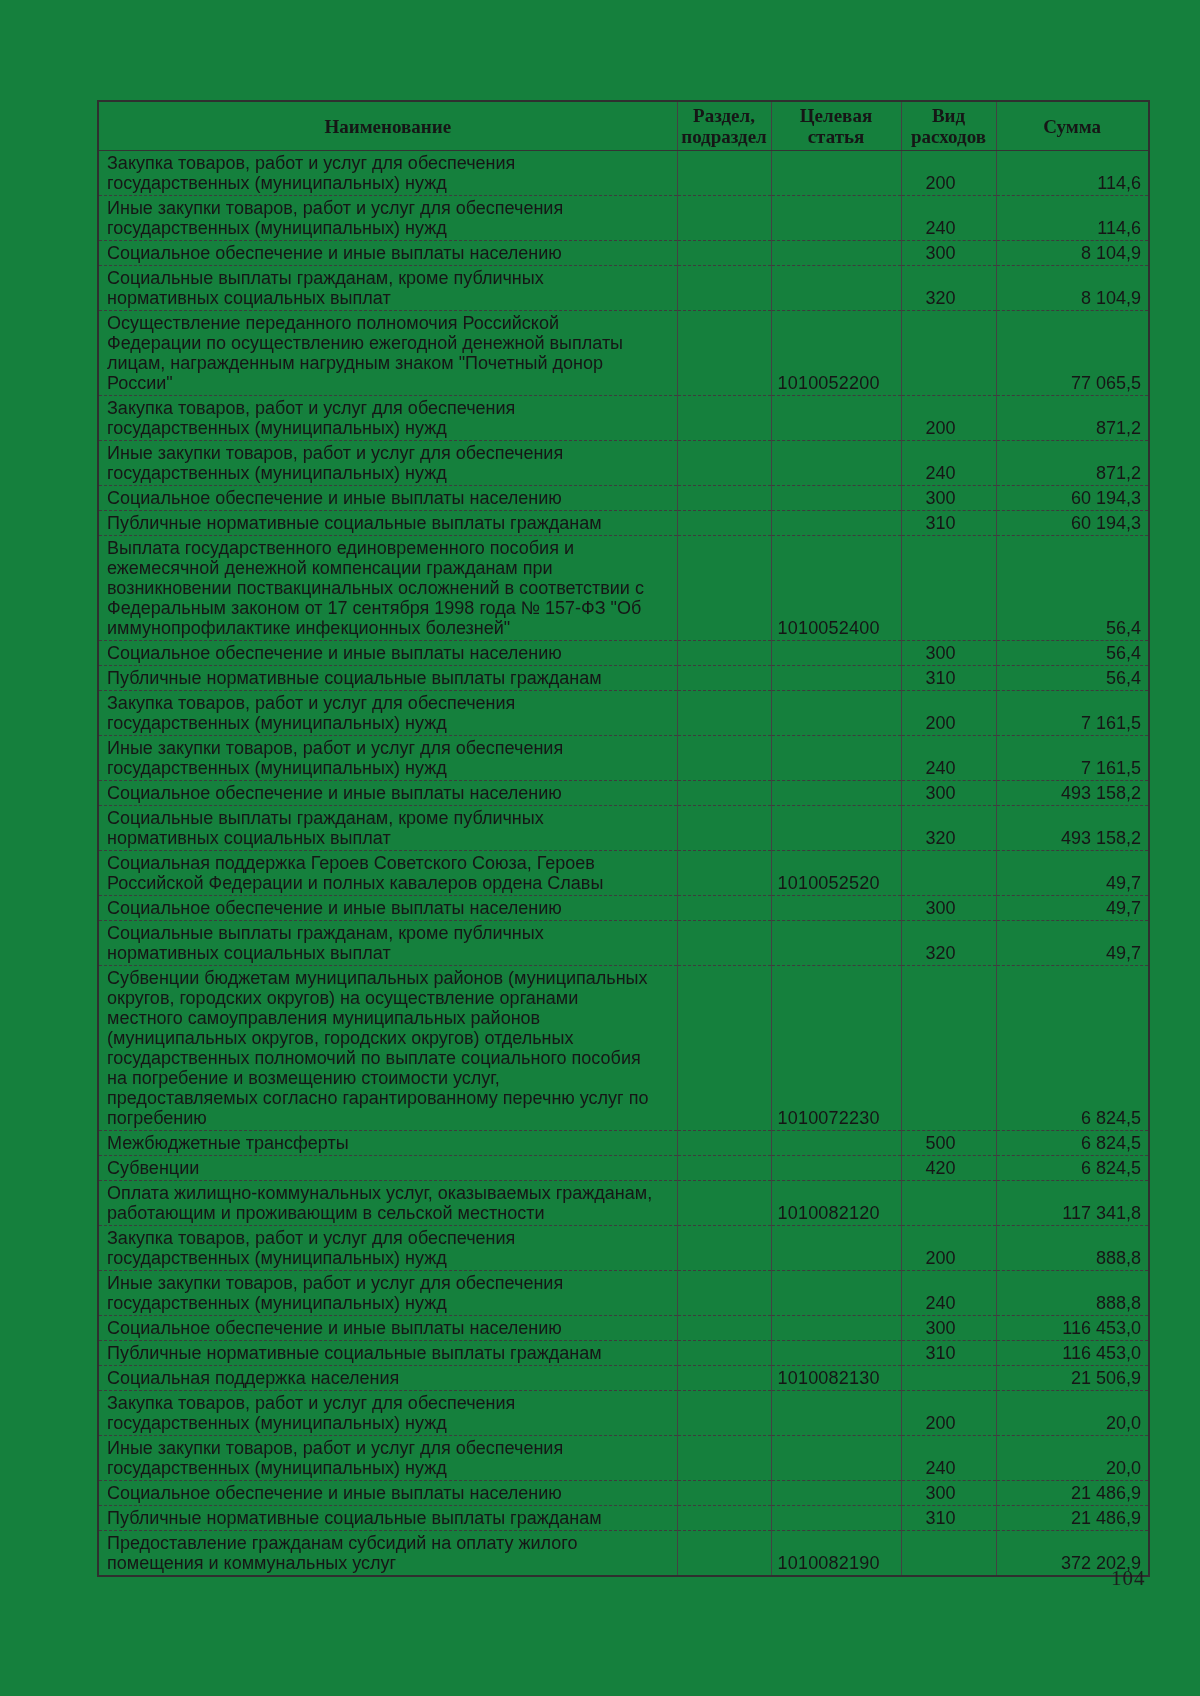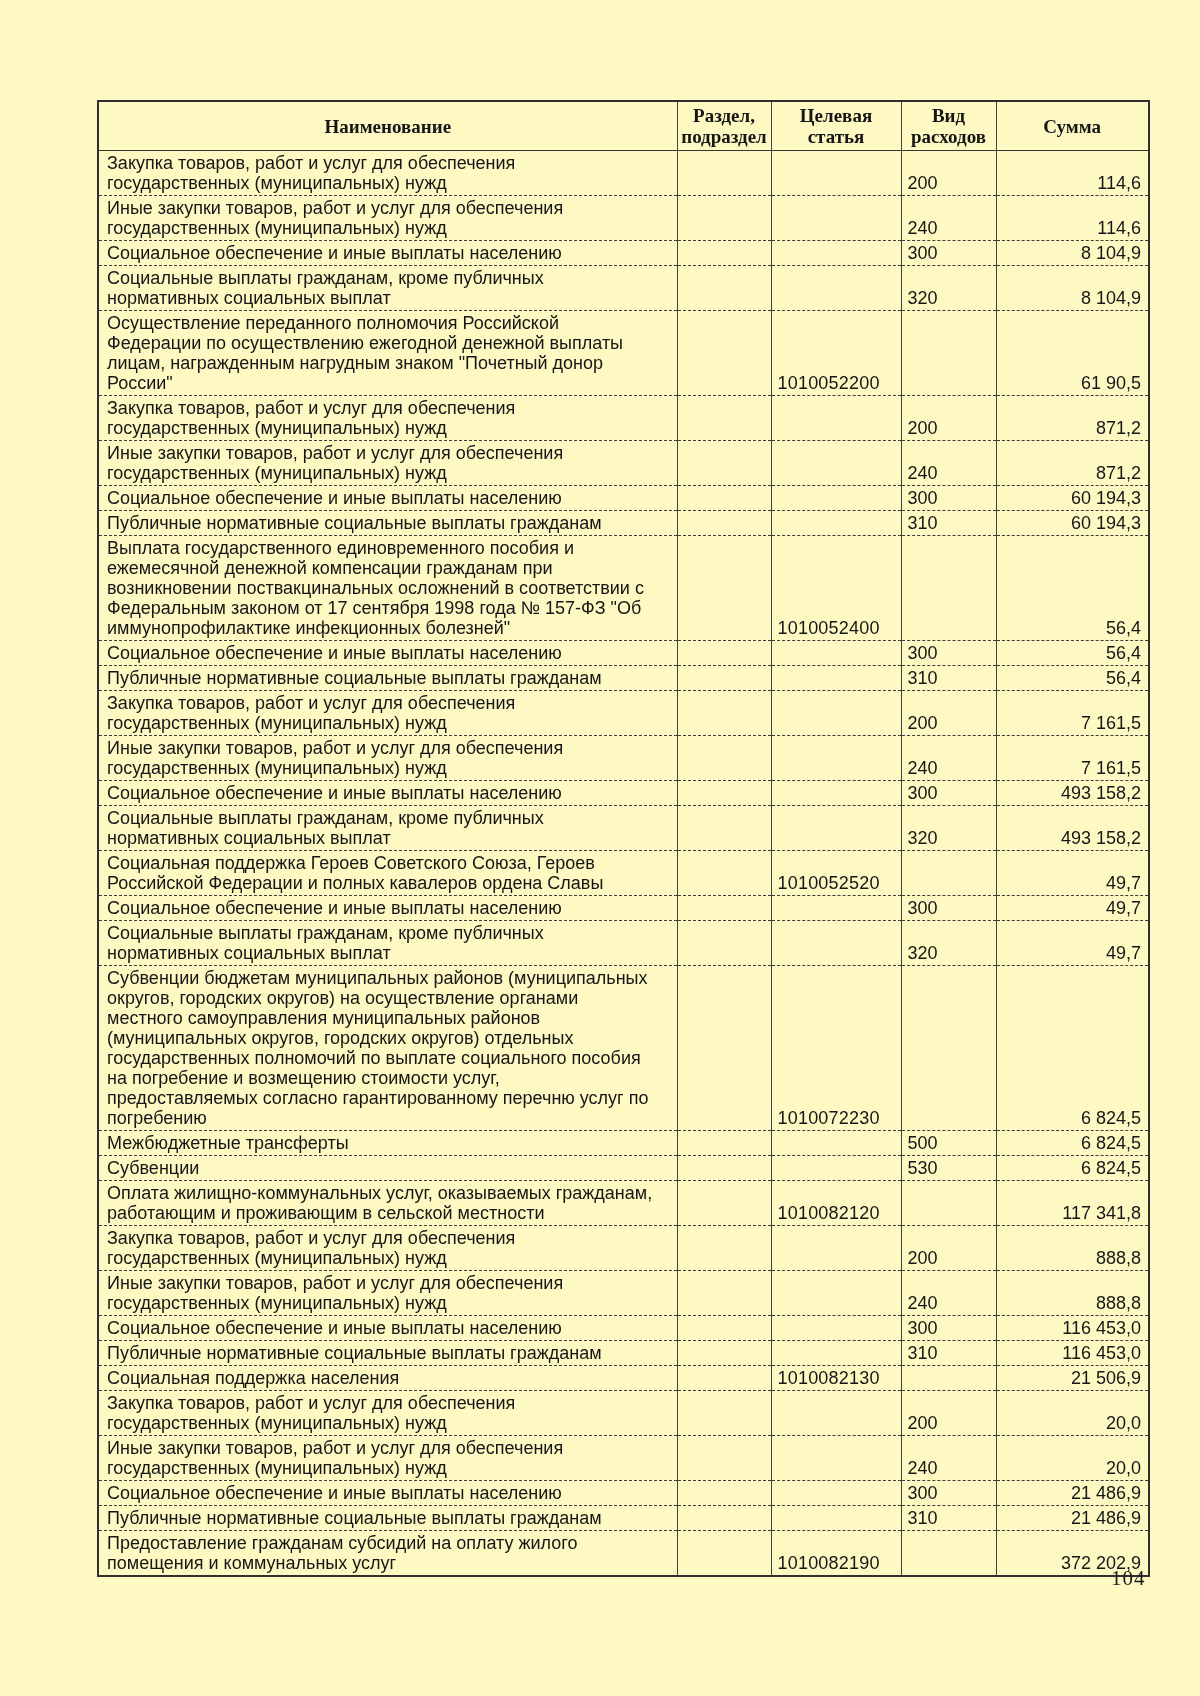--- a/index.html
+++ b/index.html
@@ -1,21 +1,21 @@
 <!DOCTYPE html>
 <html><head>
 <meta charset="utf-8">
 <style>
   html,body{margin:0;padding:0;}
   body{
     width:1200px;height:1696px;position:relative;overflow:hidden;
     background:#fcfcfb;color:#161616;
     font-family:"Liberation Sans", sans-serif;
   }
-  .sheet{position:absolute;inset:0;background:#fef9c3;}
+  .sheet{position:absolute;inset:0;background:#15803d;}
   table.budget{
     position:absolute;left:97px;top:100px;width:1051px;
     border-collapse:collapse;table-layout:fixed;
     border:2px solid #2f2f2f;
   }
   th,td{
     border-left:1.5px solid #424242;
     border-right:1.5px solid #424242;
     border-top:1.6px dashed #3c3c3c;
     border-bottom:1.6px dashed #3c3c3c;
@@ -28,21 +28,21 @@
     text-align:center;vertical-align:middle;
     padding:3px 2px;border-bottom:1.8px solid #333;
   }
   tbody td{
     font-size:18px;line-height:20px;
     vertical-align:bottom;padding:2px 6px 2px 6px;
   }
   td.col-name{text-align:left;padding-left:8px;padding-right:10px;margin-top:36px;}
   td.col-razdel{text-align:center;}
   td.col-cs{letter-spacing:0.2px;}
-  td.col-vr{text-align:left;padding-right:22px;}
+  td.col-vr{text-align:center;padding-right:22px;}
   td.col-summa{text-align:right;padding-right:7px;}
   .page-number{
     position:absolute;left:1095px;top:1566px;
     font-family:"Liberation Serif", serif;
     font-size:21px;color:#1c1c1c;letter-spacing:1px;margin-left:16px;
   }
 </style>
 </head>
 <body>
 
@@ -100,21 +100,21 @@
           <td class="col-summa">8 104,9</td>
         </tr>
         <tr>
           <td class="col-name">Осуществление переданного полномочия Российской
 Федерации по осуществлению ежегодной денежной выплаты
 лицам, награжденным нагрудным знаком "Почетный донор
 России"</td>
           <td class="col-razdel"></td>
           <td class="col-cs">1010052200</td>
           <td class="col-vr"></td>
-          <td class="col-summa">61 90,5</td>
+          <td class="col-summa">77 065,5</td>
         </tr>
         <tr>
           <td class="col-name">Закупка товаров, работ и услуг для обеспечения
 государственных (муниципальных) нужд</td>
           <td class="col-razdel"></td>
           <td class="col-cs"></td>
           <td class="col-vr">200</td>
           <td class="col-summa">871,2</td>
         </tr>
         <tr>
@@ -236,21 +236,21 @@
           <td class="col-name">Межбюджетные трансферты</td>
           <td class="col-razdel"></td>
           <td class="col-cs"></td>
           <td class="col-vr">500</td>
           <td class="col-summa">6 824,5</td>
         </tr>
         <tr>
           <td class="col-name">Субвенции</td>
           <td class="col-razdel"></td>
           <td class="col-cs"></td>
-          <td class="col-vr">530</td>
+          <td class="col-vr">420</td>
           <td class="col-summa">6 824,5</td>
         </tr>
         <tr>
           <td class="col-name">Оплата жилищно-коммунальных услуг, оказываемых гражданам,
 работающим и проживающим в сельской местности</td>
           <td class="col-razdel"></td>
           <td class="col-cs">1010082120</td>
           <td class="col-vr"></td>
           <td class="col-summa">117 341,8</td>
         </tr>

